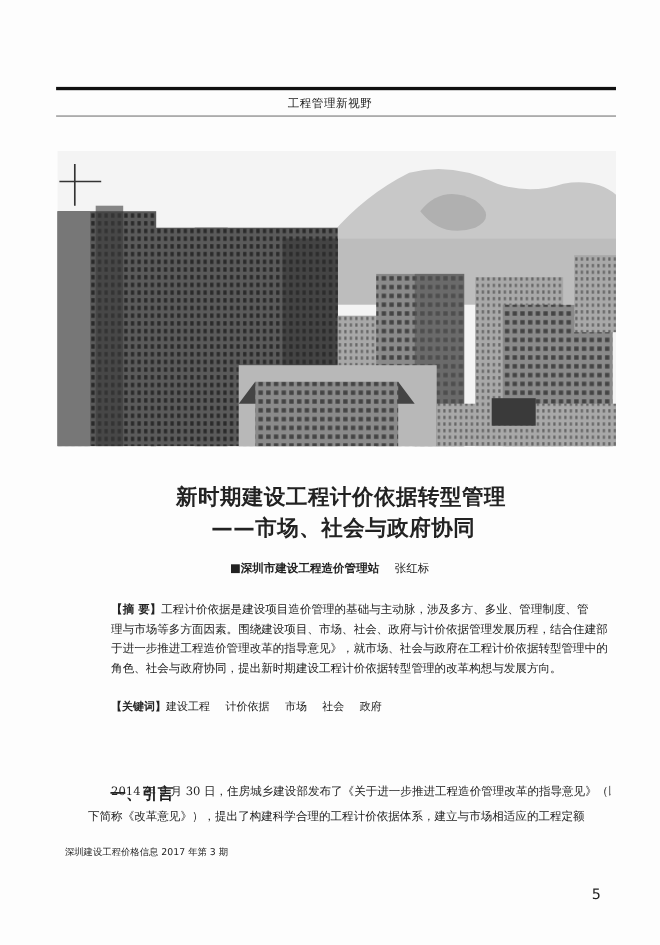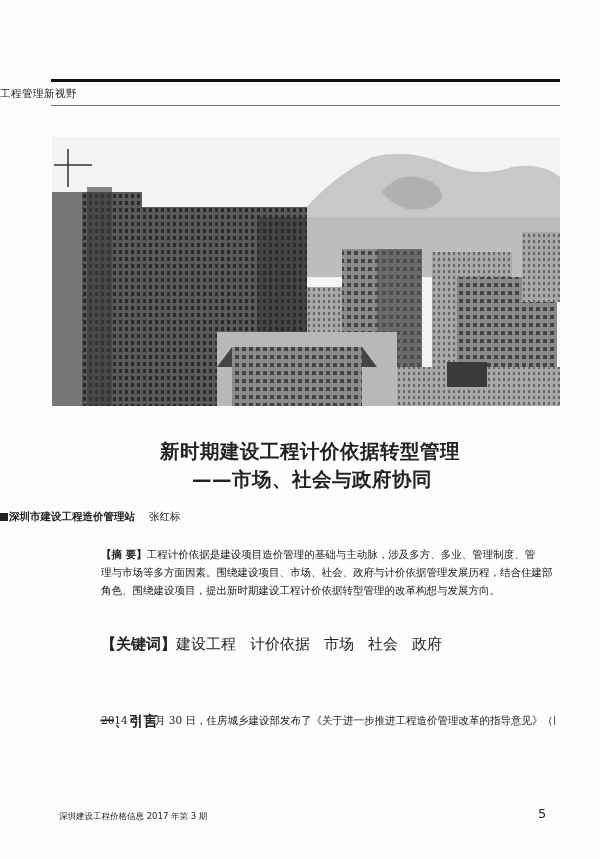--- a/index.html
+++ b/index.html
@@ -1,49 +1,49 @@
 <!DOCTYPE html>
 <html><head>
   <meta charset="utf-8">
   <style>
     html, body { margin: 0; padding: 0; }
     body {
       width: 600px; height: 859px; background: #fdfdfd; position: relative; overflow: hidden;
       font-family: "DejaVu Serif", "Liberation Serif", serif; color: #222;
     }
     .rule-top { position: absolute; left: 51px; top: 79px; width: 509px; height: 3px; background: #111; }
-    .section-header { position: absolute; left: 0; width: 600px; top: 87px; text-align: left; font-size: 10.5px; color: #222; letter-spacing: 0.5px; }
+    .section-header { position: absolute; left: 0; width: 600px; top: 87px; text-align: center; font-size: 10.5px; color: #222; letter-spacing: 0.5px; }
     .rule-bottom { position: absolute; left: 51px; top: 105px; width: 509px; height: 1px; background: #777; }
 
     .photo { position: absolute; left: 52px; top: 137px; width: 508px; height: 269px; overflow: hidden; background: #fff; }
     .photo svg { display: block; }
 
     .title { position: absolute; left: 0; width: 600px; text-align: center; font-family: "DejaVu Sans", sans-serif; font-weight: bold; color: #222; }
     .title.l1 { top: 438px; font-size: 19.5px; left: 10px; letter-spacing: 0.5px; }
     .title.l2 { top: 466px; font-size: 19.5px; left: 12px; letter-spacing: 0.5px; }
 
-    .byline { position: absolute; top: 510px; left: 0; width: 600px; font-size: 10.5px; font-family: "DejaVu Sans", sans-serif; }
+    .byline { position: absolute; top: 510px; left: 0; width: 600px; text-align: center; font-size: 10.5px; font-family: "DejaVu Sans", sans-serif; }
     .byline .sq { display: inline-block; width: 8px; height: 8px; background: #222; vertical-align: -1px; margin-right: 1px; }
     .byline .org { font-weight: bold; }
     .byline .author { margin-left: 14px; font-family: "DejaVu Serif", serif; font-weight: normal; }
 
     .abstract { position: absolute; left: 101px; top: 545px; width: 452px; font-size: 10.5px; line-height: 18px; color: #222; }
     .abstract .lbl { font-weight: bold; font-family: "DejaVu Sans", sans-serif; }
     .abstract .line { white-space: nowrap; overflow: hidden; display: block; }
-    .keywords { position: absolute; left: 101px; top: 635px; font-size: 15px; }
+    .keywords { position: absolute; left: 101px; top: 635px; font-size: 10px; }
     .keywords .lbl { font-weight: bold; font-family: "DejaVu Sans", sans-serif; }
     .keywords .kw { margin-right: 14px; }
 
     .h1 { position: absolute; left: 100px; top: 675px; font-size: 14.5px; font-family: "DejaVu Sans", sans-serif; font-weight: bold; color: #222; margin-top: 37px; }
 
     .body { position: absolute; left: 80px; top: 709px; width: 475px; font-size: 10.5px; line-height: 22px; }
     .body .line { display: block; white-space: nowrap; overflow: hidden; }
     .body .first { padding-left: 21px; }
 
-    .footer-left { position: absolute; left: 59px; top: 811px; font-size: 8.5px; font-family: "DejaVu Sans", sans-serif; color: #222; }
+    .footer-left { position: absolute; left: 59px; top: 769px; font-size: 8.5px; font-family: "DejaVu Sans", sans-serif; color: #222; }
     .footer-right { position: absolute; left: 538px; top: 806px; font-size: 13px; font-family: "DejaVu Sans", sans-serif; color: #222; }
   </style>
 </head>
 <body>
 
 <div class="rule-top"></div>
 <div class="section-header">工程管理新视野</div>
 <div class="rule-bottom"></div>
 
 <div class="photo">
@@ -98,27 +98,29 @@
 <div class="title l1">新时期建设工程计价依据转型管理</div>
 <div class="title l2">——市场、社会与政府协同</div>
 
 <div class="byline">
   <span class="sq"></span><span class="org">深圳市建设工程造价管理站</span><span class="author">张红标</span>
 </div>
 
 <div class="abstract">
   <span class="line"><span class="lbl">【摘  要】</span><span>工程计价依据是建设项目造价管理的基础与主动脉，涉及多方、多业、管理制度、管</span></span>
   <span class="line">理与市场等多方面因素。围绕建设项目、市场、社会、政府与计价依据管理发展历程，结合住建部《关</span>
-  <span class="line">角色、围绕建设项目，提出新时期建设工程计价依据转型管理的改革构想与发展方向。</span>
+  <span class="line">于进一步推进工程造价管理改革的指导意见》，就市场、社会与政府在工程计价依据转型管理中的</span>
+  <span class="line">角色、社会与政府协同，提出新时期建设工程计价依据转型管理的改革构想与发展方向。</span>
 </div>
 
 <div class="keywords">
   <span class="lbl">【关键词】</span><span class="kw">建设工程</span><span class="kw">计价依据</span><span class="kw">市场</span><span class="kw">社会</span><span class="kw">政府</span>
 </div>
 
 <div class="h1">一、引言</div>
 
 <div class="body">
   <span class="line first">2014 年 9 月 30 日，住房城乡建设部发布了《关于进一步推进工程造价管理改革的指导意见》（以</span>
+  <span class="line">下简称《改革意见》），提出了构建科学合理的工程计价依据体系，建立与市场相适应的工程定额</span>
 </div>
 
 <div class="footer-left">深圳建设工程价格信息   2017 年第 3 期</div>
 <div class="footer-right">5</div>
 
 </body></html>

